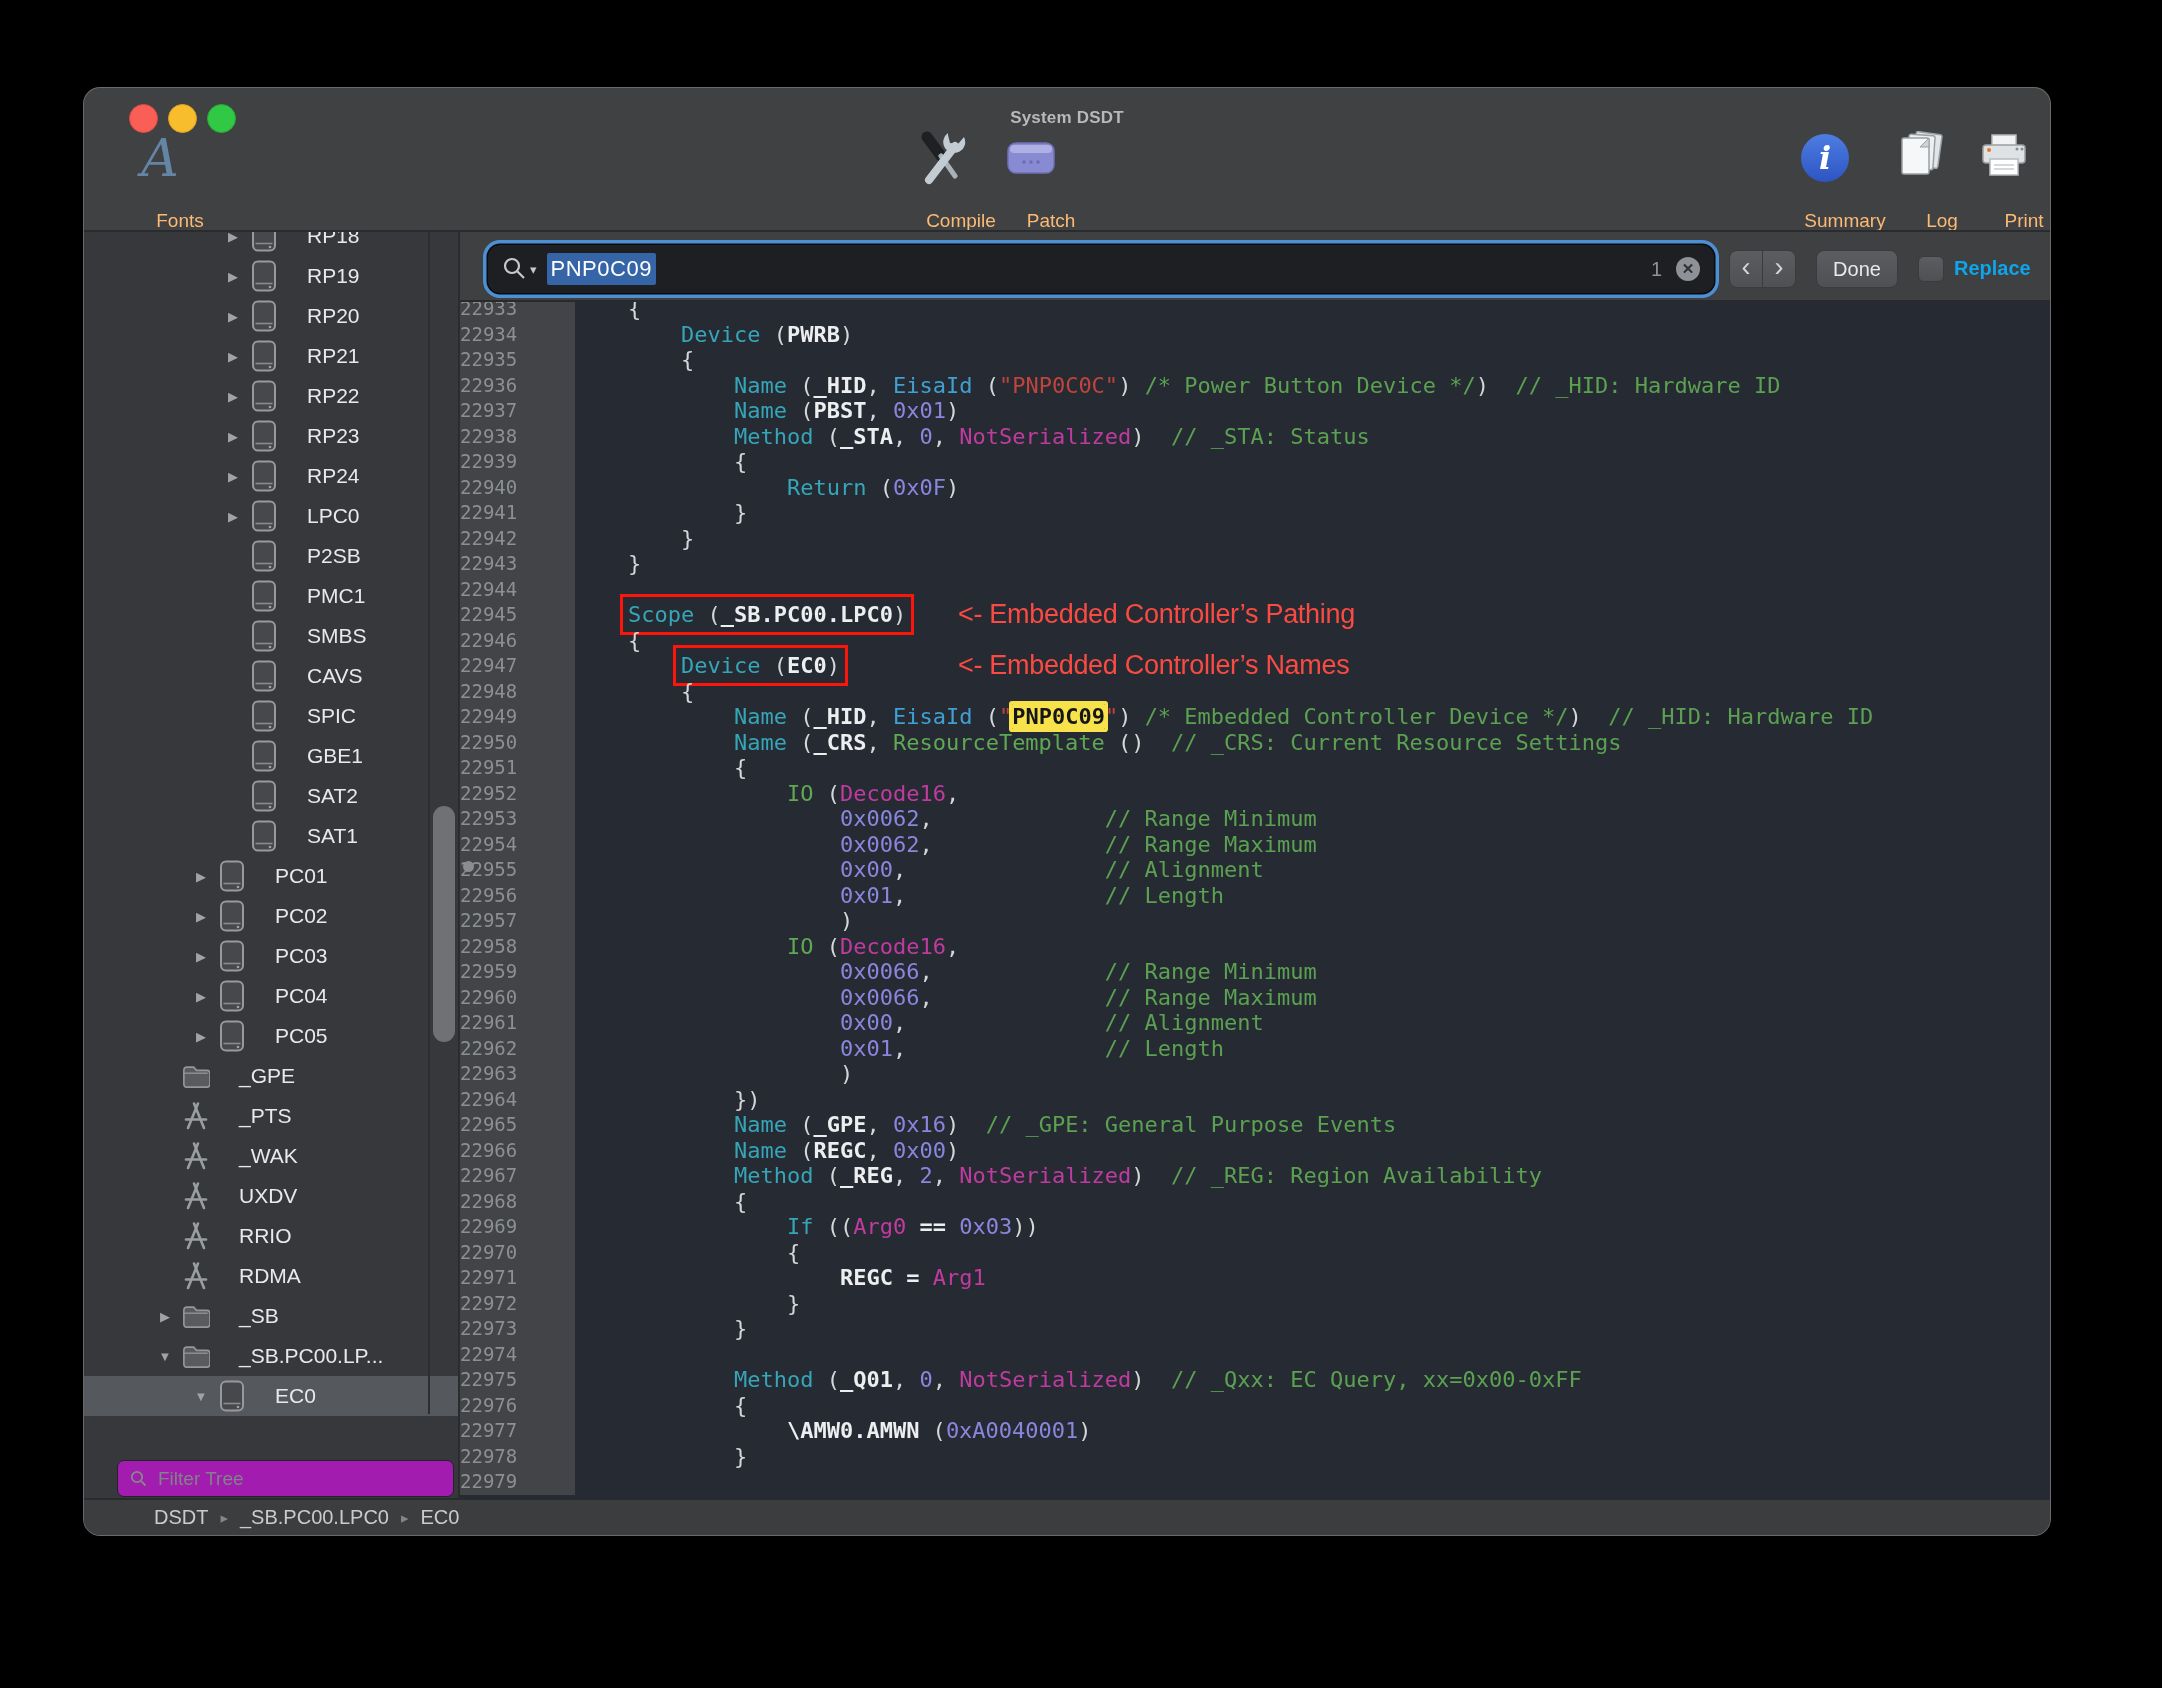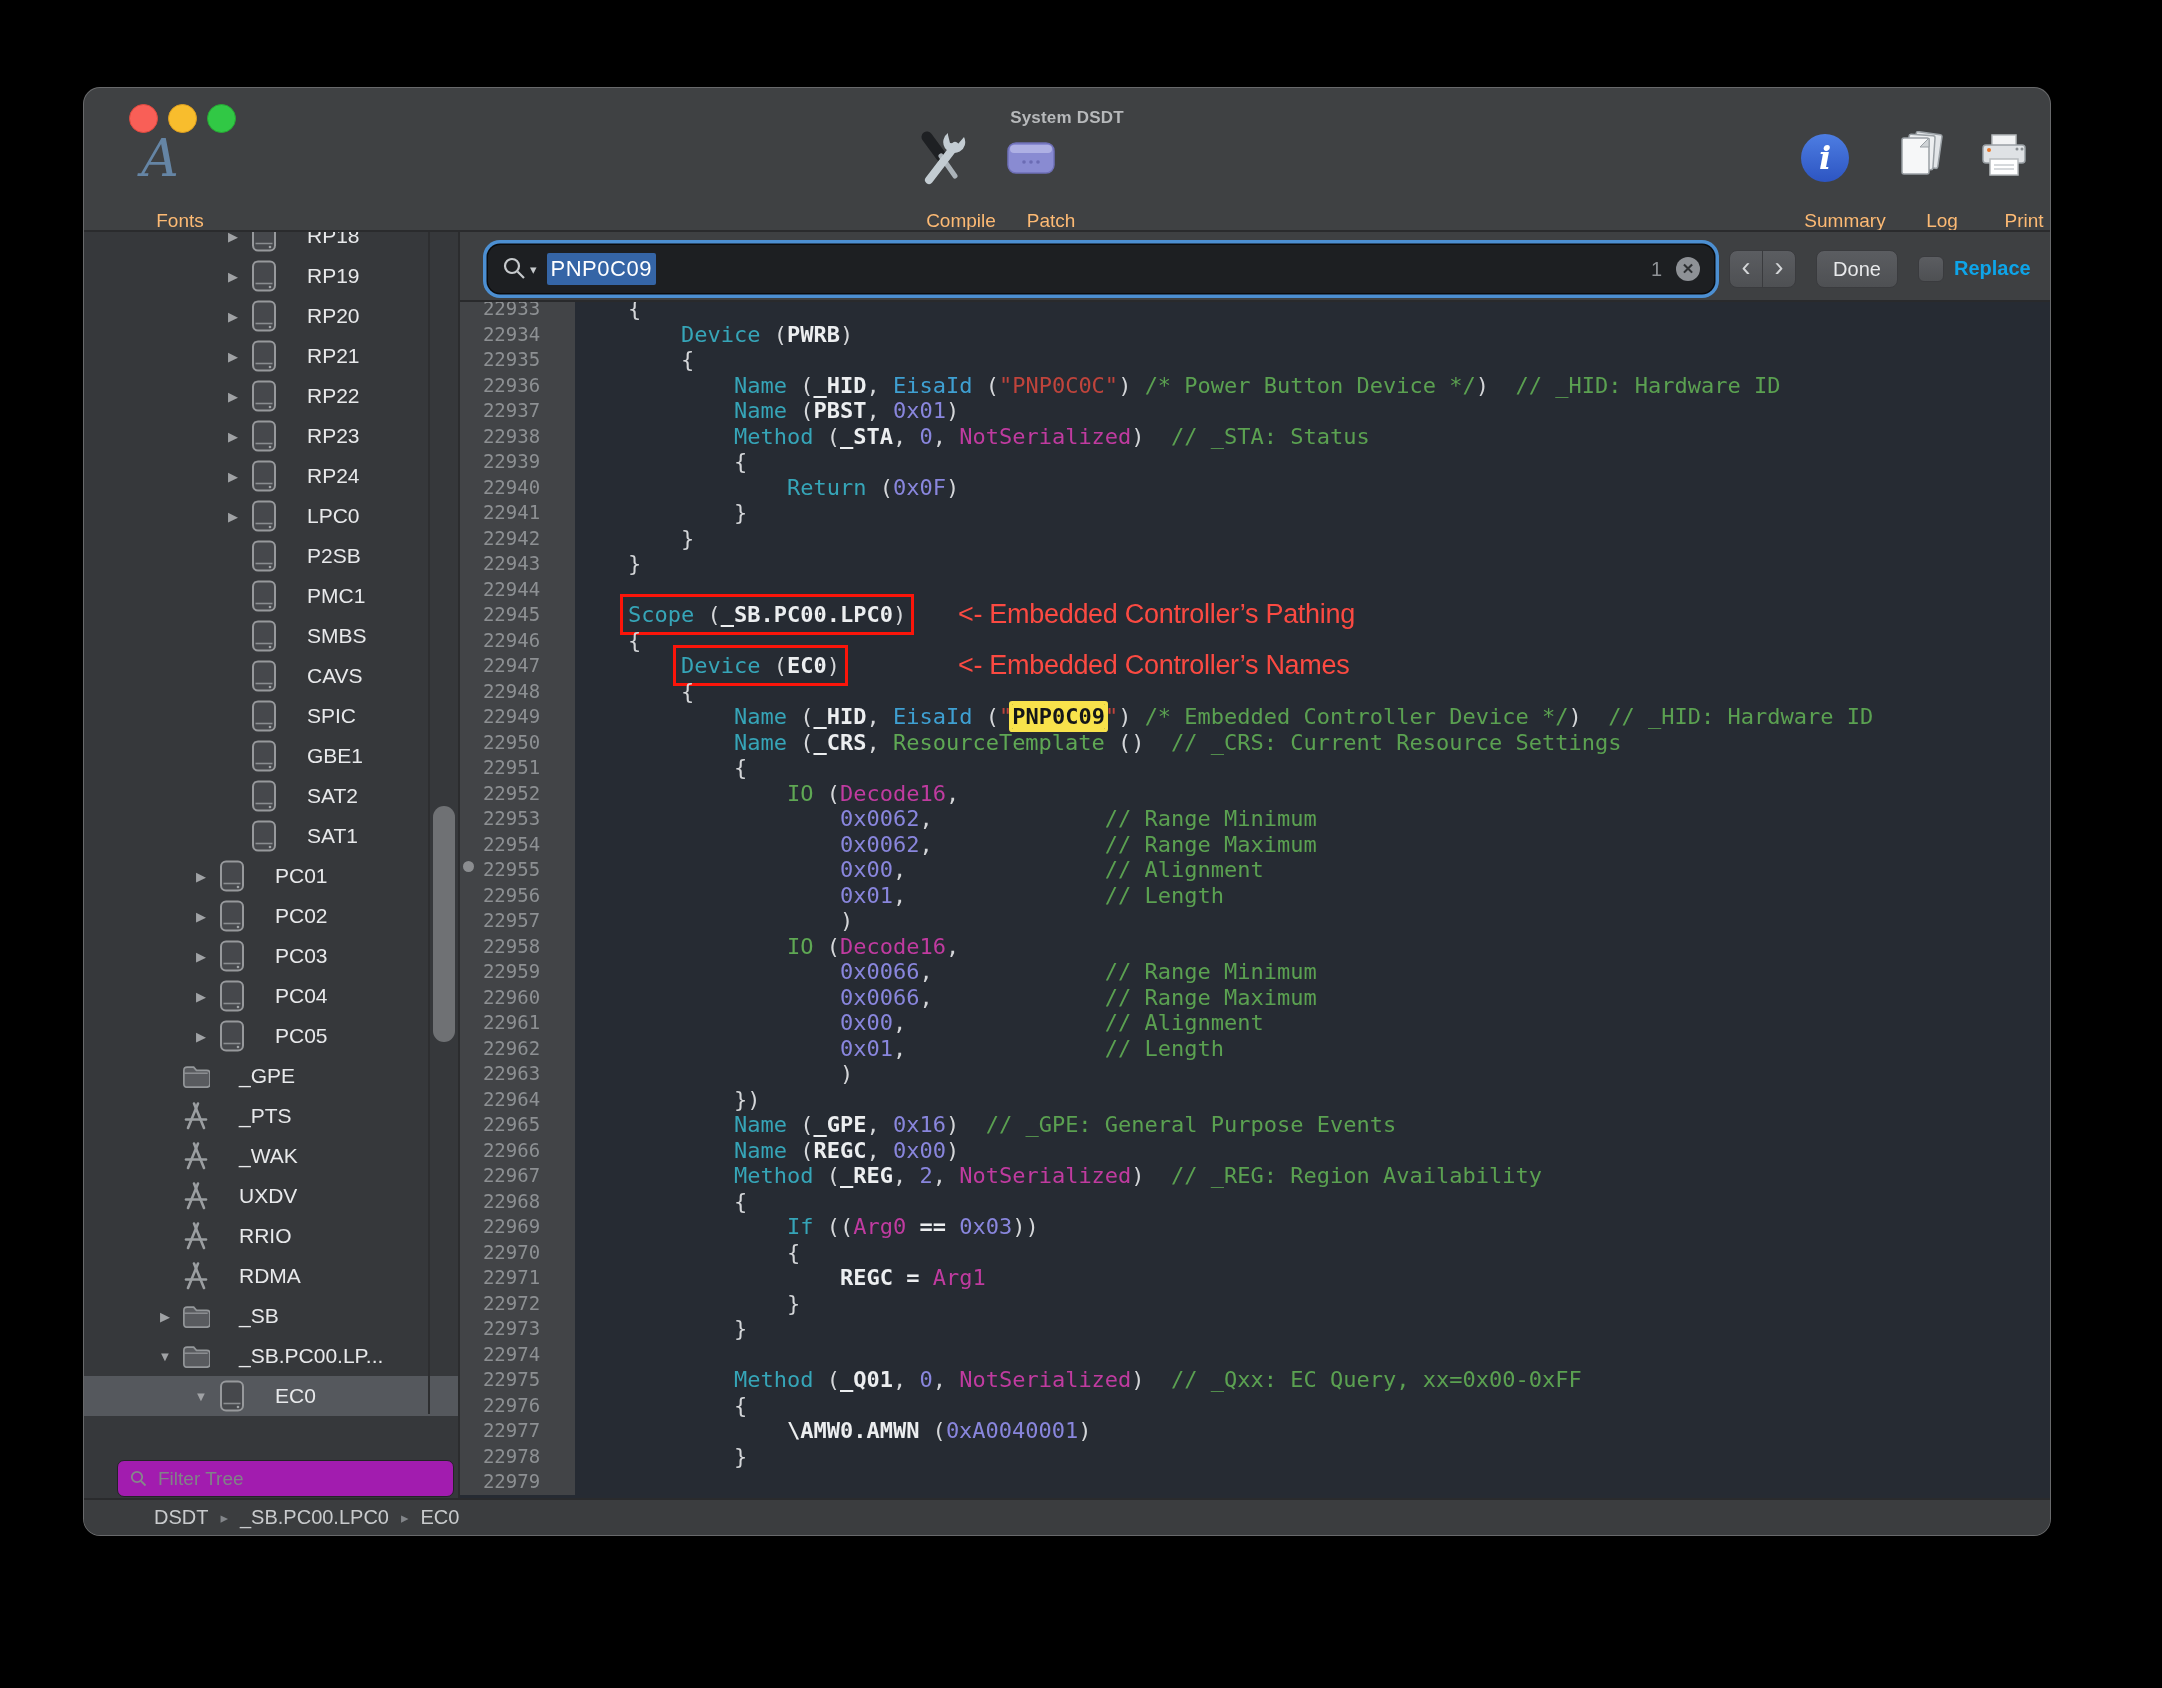--- a/index.html
+++ b/index.html
@@ -56,21 +56,21 @@
     font-size:27px;line-height:0;padding-bottom:5px;}
   #prevnext .seg:first-child{border-right:1px solid #3a3b3e;}
   #done-btn{position:absolute;left:1732px;top:162px;width:82px;height:38px;display:flex;
     align-items:center;justify-content:center;font-size:20px;}
   #replace-check{position:absolute;left:1834px;top:168px;width:26px;height:26px;border-radius:6px;}
   #replace-label{position:absolute;left:1870px;top:169px;font-size:20px;color:#0ea5e9;font-weight:bold;}
   
   #code-pane{position:absolute;left:376px;top:214px;width:1590px;height:1196px;background:#262b33;overflow:hidden;}
   #code-scroll{margin-top:-6px;}
   .code-line{display:flex;height:25.5px;position:relative;}
-  .ln{width:103px;flex:none;text-align:center;padding-right:12px;background:#424447;color:#8d9093;
+  .ln{width:103px;flex:none;text-align:left;padding-right:12px;background:#424447;color:#8d9093;
     font-family:"DejaVu Sans Mono",monospace;font-size:19px;line-height:25.5px;}
   .ct{white-space:pre;font-family:"DejaVu Sans Mono",monospace;font-size:22px;line-height:25.5px;color:#d4d6d9;}
   .tk-k{color:#36a5b8;} .tk-op{color:#5fa854;} .tk-eis{color:#3fa0d2;} .tk-n{color:#8986dd;}
   .tk-s{color:#c0443c;} .tk-c{color:#5ba151;} .tk-m{color:#c03ba0;} .tk-w{color:#d4d6d9;}
   .tk-b{color:#eceef0;font-weight:bold;}
   .tk-hl{background:#f8e24b;color:#141619;font-weight:bold;box-shadow:0 0 0 3px #f8e24b;border-radius:1px;}
   .redbox{outline:3px solid #fb150a;outline-offset:5px;}
   .annotation{position:absolute;left:498px;top:-3px;color:#fb4a42;font-size:27px;font-weight:500;
     white-space:nowrap;letter-spacing:-.3px;font-family:"Liberation Sans",sans-serif;}
   #splitter-dot{position:absolute;left:379px;top:773px;width:11px;height:11px;border-radius:50%;background:#8b8d90;}

